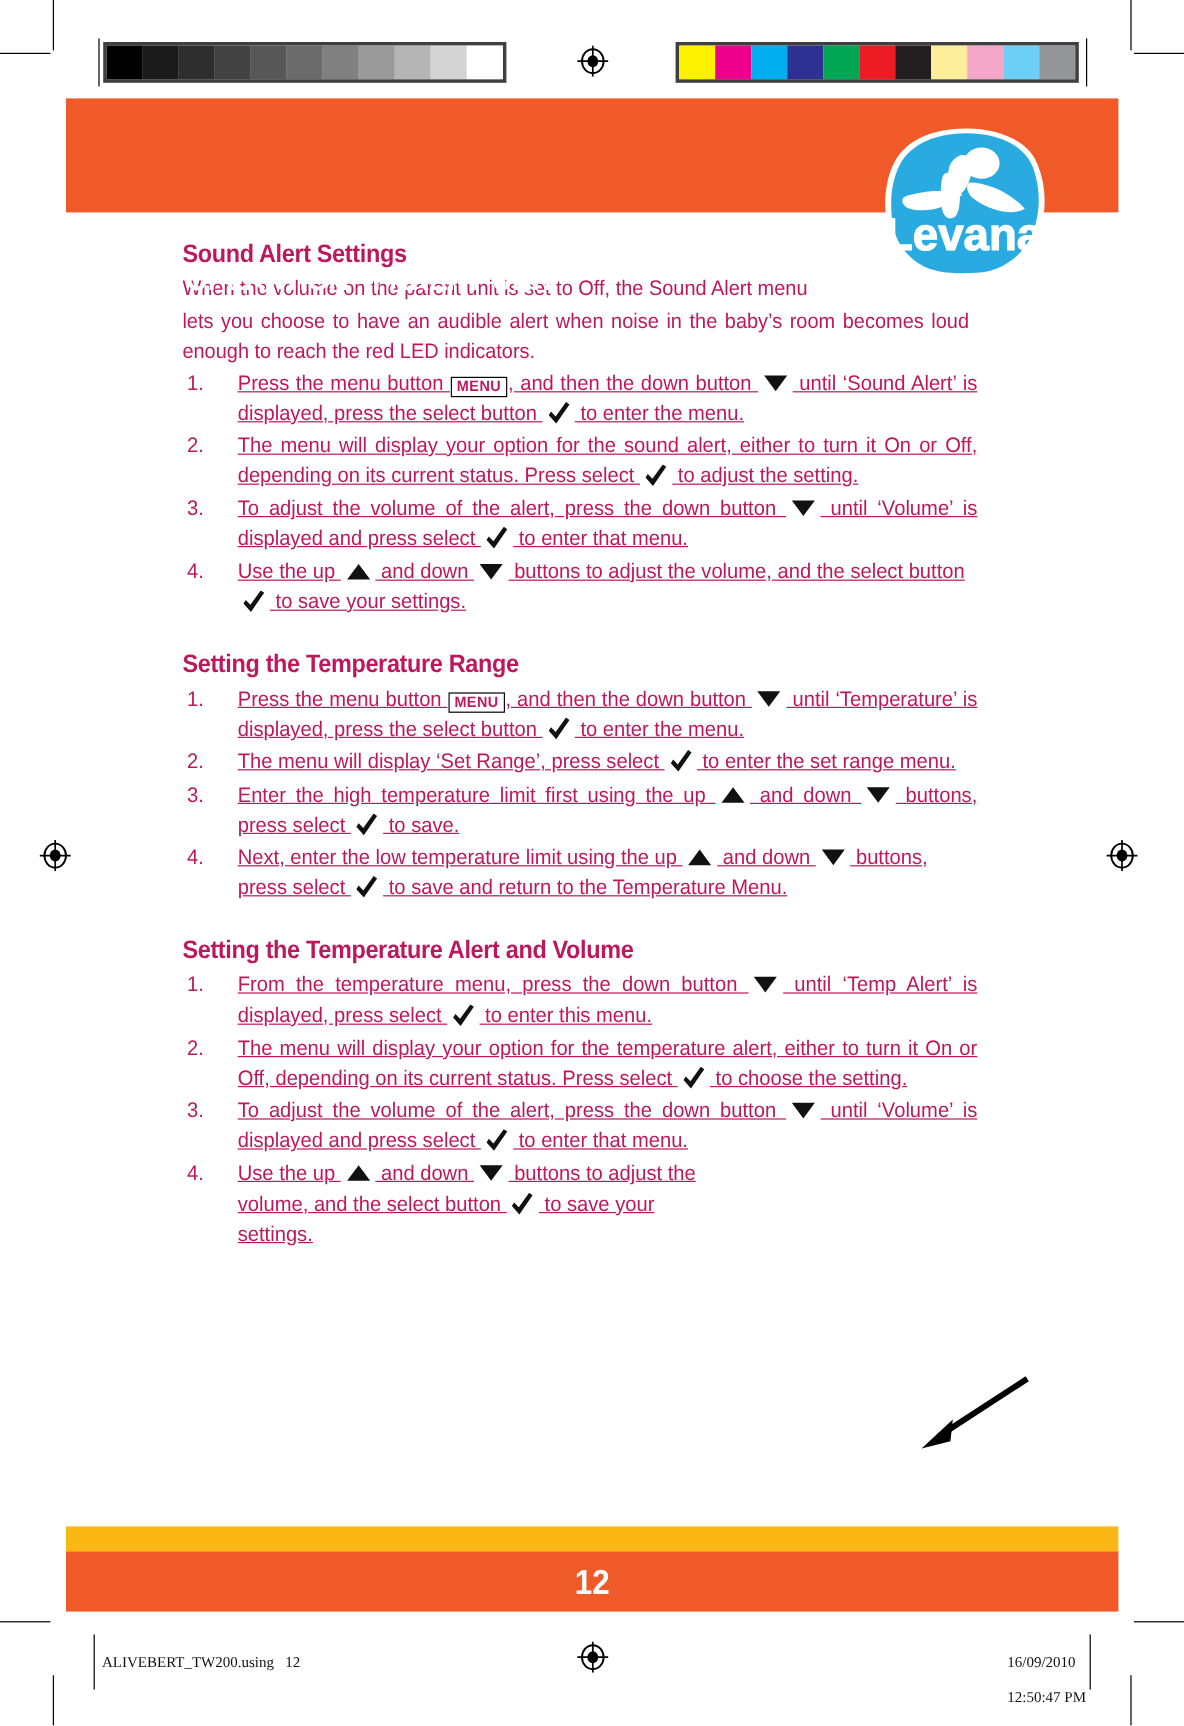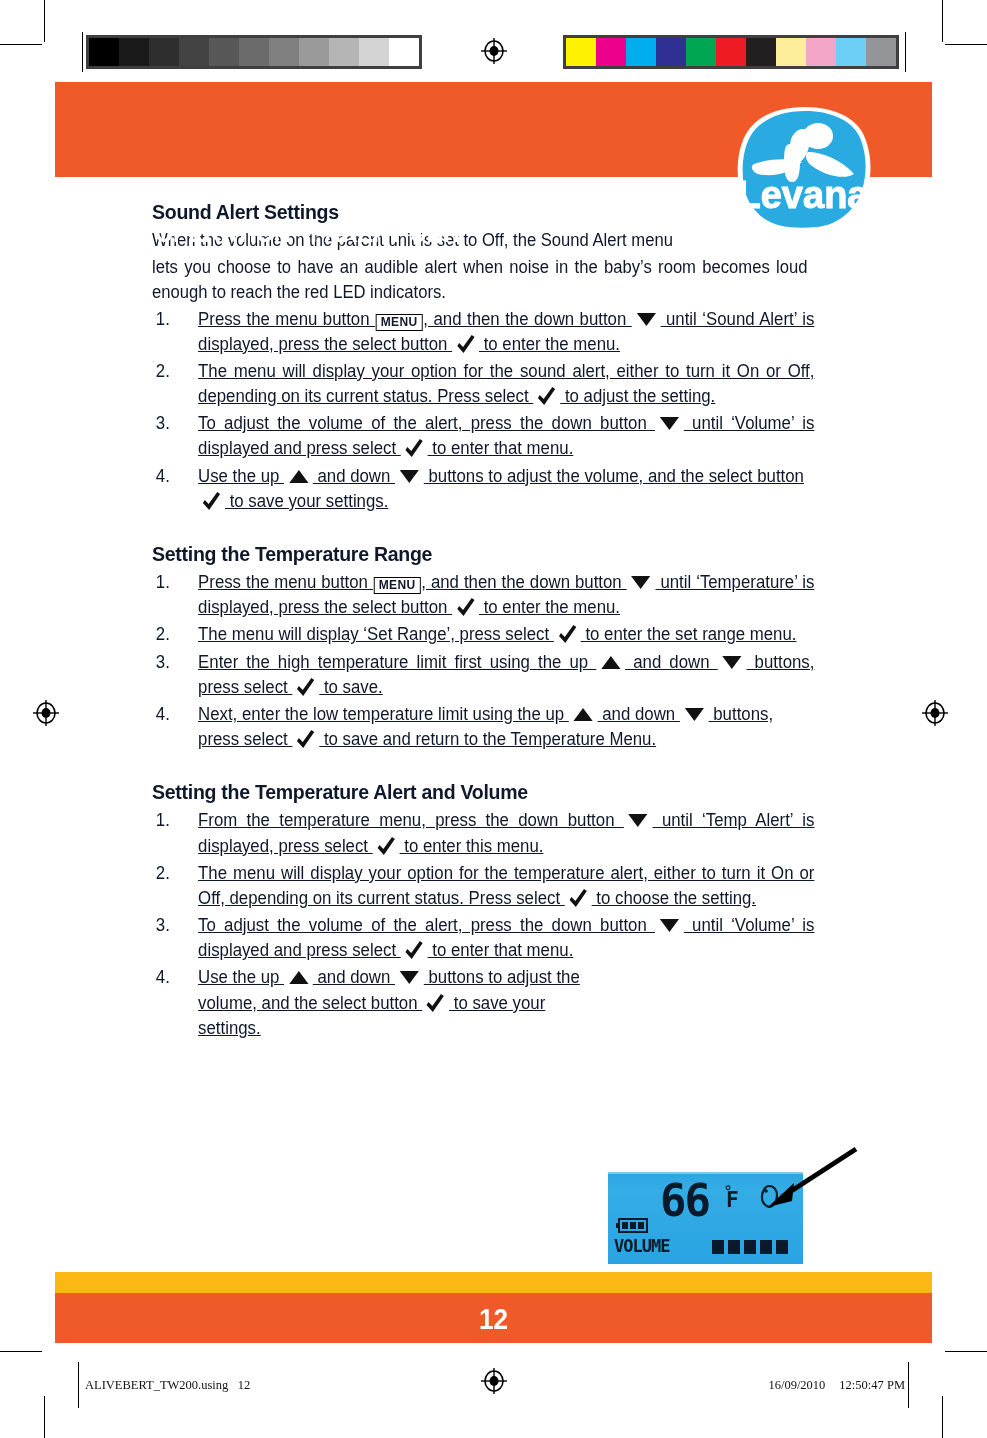--- a/index.html
+++ b/index.html
@@ -93,21 +93,21 @@
     height: 132px;
     z-index: 5;
   }
 
   
   #content {
     position: absolute;
     left: 97px;
     top: 118px;
     width: 690px;
-    color: #0f172a;
+    color: #be185d;
   }
 
   h2.section-head {
     font-size: 21px;
     font-weight: bold;
     margin: 0 0 4px 0;
     letter-spacing: -0.3px;
     transform: scaleX(0.93);
     transform-origin: left center;
   }
@@ -328,21 +328,21 @@
   }
   #imprint-rule-l, #imprint-rule-r {
     position: absolute;
     top: 1362px;
     width: 1px;
     height: 46px;
     background: #000;
   }
   #imprint-rule-l { left: 78px; }
   #imprint-rule-r { left: 908px; }
-  .imprint-date { display: flex; gap: 14px; }
+  .imprint-date { display: flex; gap: 14px; flex-direction: column; }
 </style>
 </head>
 <body>
 
 <div class="crop-v" style="left:44px;top:0;"></div>
 <div class="crop-h" style="left:0;top:44px;"></div>
 <div class="crop-v" style="left:942px;top:0;"></div>
 <div class="crop-h" style="left:945px;top:44px;"></div>
 <div class="crop-v" style="left:44px;top:1396px;"></div>
 <div class="crop-h" style="left:0;top:1351px;"></div>
@@ -463,44 +463,20 @@
         <li><span>To adjust the volume of the alert, press the down button </span><span class="ico ico-down"></span><span> until ‘Volume’ is displayed and press select </span><svg class="ico ico-check" viewBox="0 0 20 19">
             <path d="M1 11 L3 8 L7 12 L16 0 L19 2 L7.5 18 Z" fill="#111"></path>
           </svg><span> to enter that menu.</span></li>
         <li style="width: 430px; text-align: left;"><span>Use the up </span><span class="ico ico-up"></span><span> and down </span><span class="ico ico-down"></span><span> buttons to adjust the volume, and the select button </span><svg class="ico ico-check" viewBox="0 0 20 19">
             <path d="M1 11 L3 8 L7 12 L16 0 L19 2 L7.5 18 Z" fill="#111"></path>
           </svg><span> to save your settings.</span></li>
       </ol>
     </div>
 
   <div id="lcd-figure">
-    <div id="lcd-screen">
-      <div class="lcd-temp">66</div>
-      <div class="lcd-deg">°</div>
-      <div class="lcd-unit">F</div>
-      <svg class="lcd-bell" viewBox="0 0 26 28">
-        <path d="M13 4 C18 4 21 8 21 13 C21 18 19 22 16 24 C13 26 9 24 7 20 C5 16 6 10 9 6 C10 5 11 4 13 4 Z" fill="none" stroke="#0b1a2a" stroke-width="2.2"></path>
-        <circle cx="10" cy="9" r="1.8" fill="#0b1a2a"></circle>
-      </svg>
-      <svg class="lcd-batt" viewBox="0 0 34 15">
-        <rect x="3" y="1" width="28" height="13" fill="none" stroke="#0b1a2a" stroke-width="2"></rect>
-        <rect x="0" y="5" width="3" height="5" fill="#0b1a2a"></rect>
-        <rect x="6" y="4" width="6" height="7" fill="#0b1a2a"></rect>
-        <rect x="14" y="4" width="6" height="7" fill="#0b1a2a"></rect>
-        <rect x="22" y="4" width="6" height="7" fill="#0b1a2a"></rect>
-      </svg>
-      <div class="lcd-volume-label">VOLUME</div>
-      <div class="lcd-bars">
-          <i></i>
-          <i></i>
-          <i></i>
-          <i></i>
-          <i></i>
-        </div>
-    </div>
     <svg id="lcd-arrow" viewBox="0 0 100 70">
       <line x1="96" y1="4" x2="22" y2="52" stroke="#000" stroke-width="5"></line>
       <polygon points="8,62 34,38 32,56" fill="#000"></polygon>
     </svg>
   </div>
 
   <div id="footer-yellow"></div>
   <div id="footer-orange"></div>
   <div id="page-number">12</div>
 </div>

